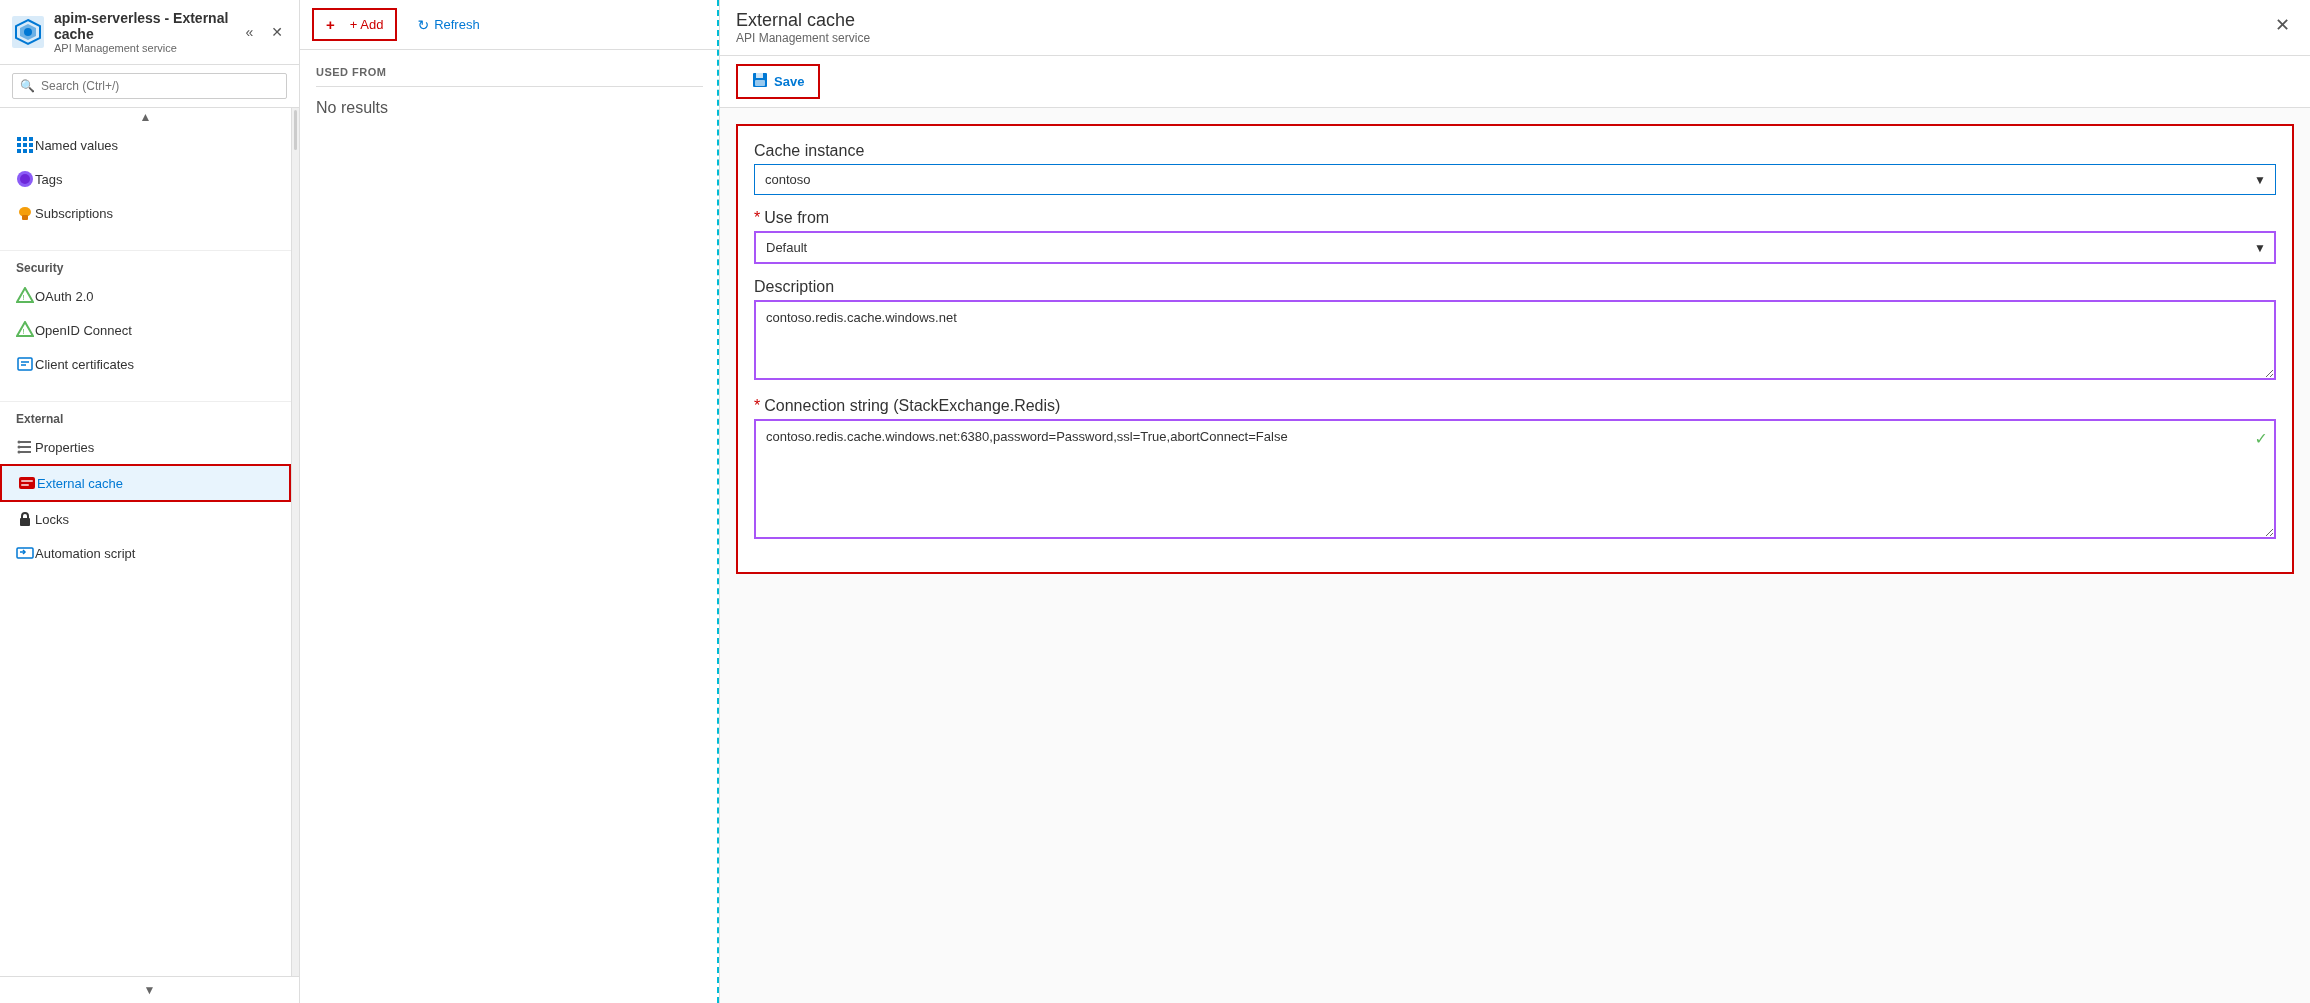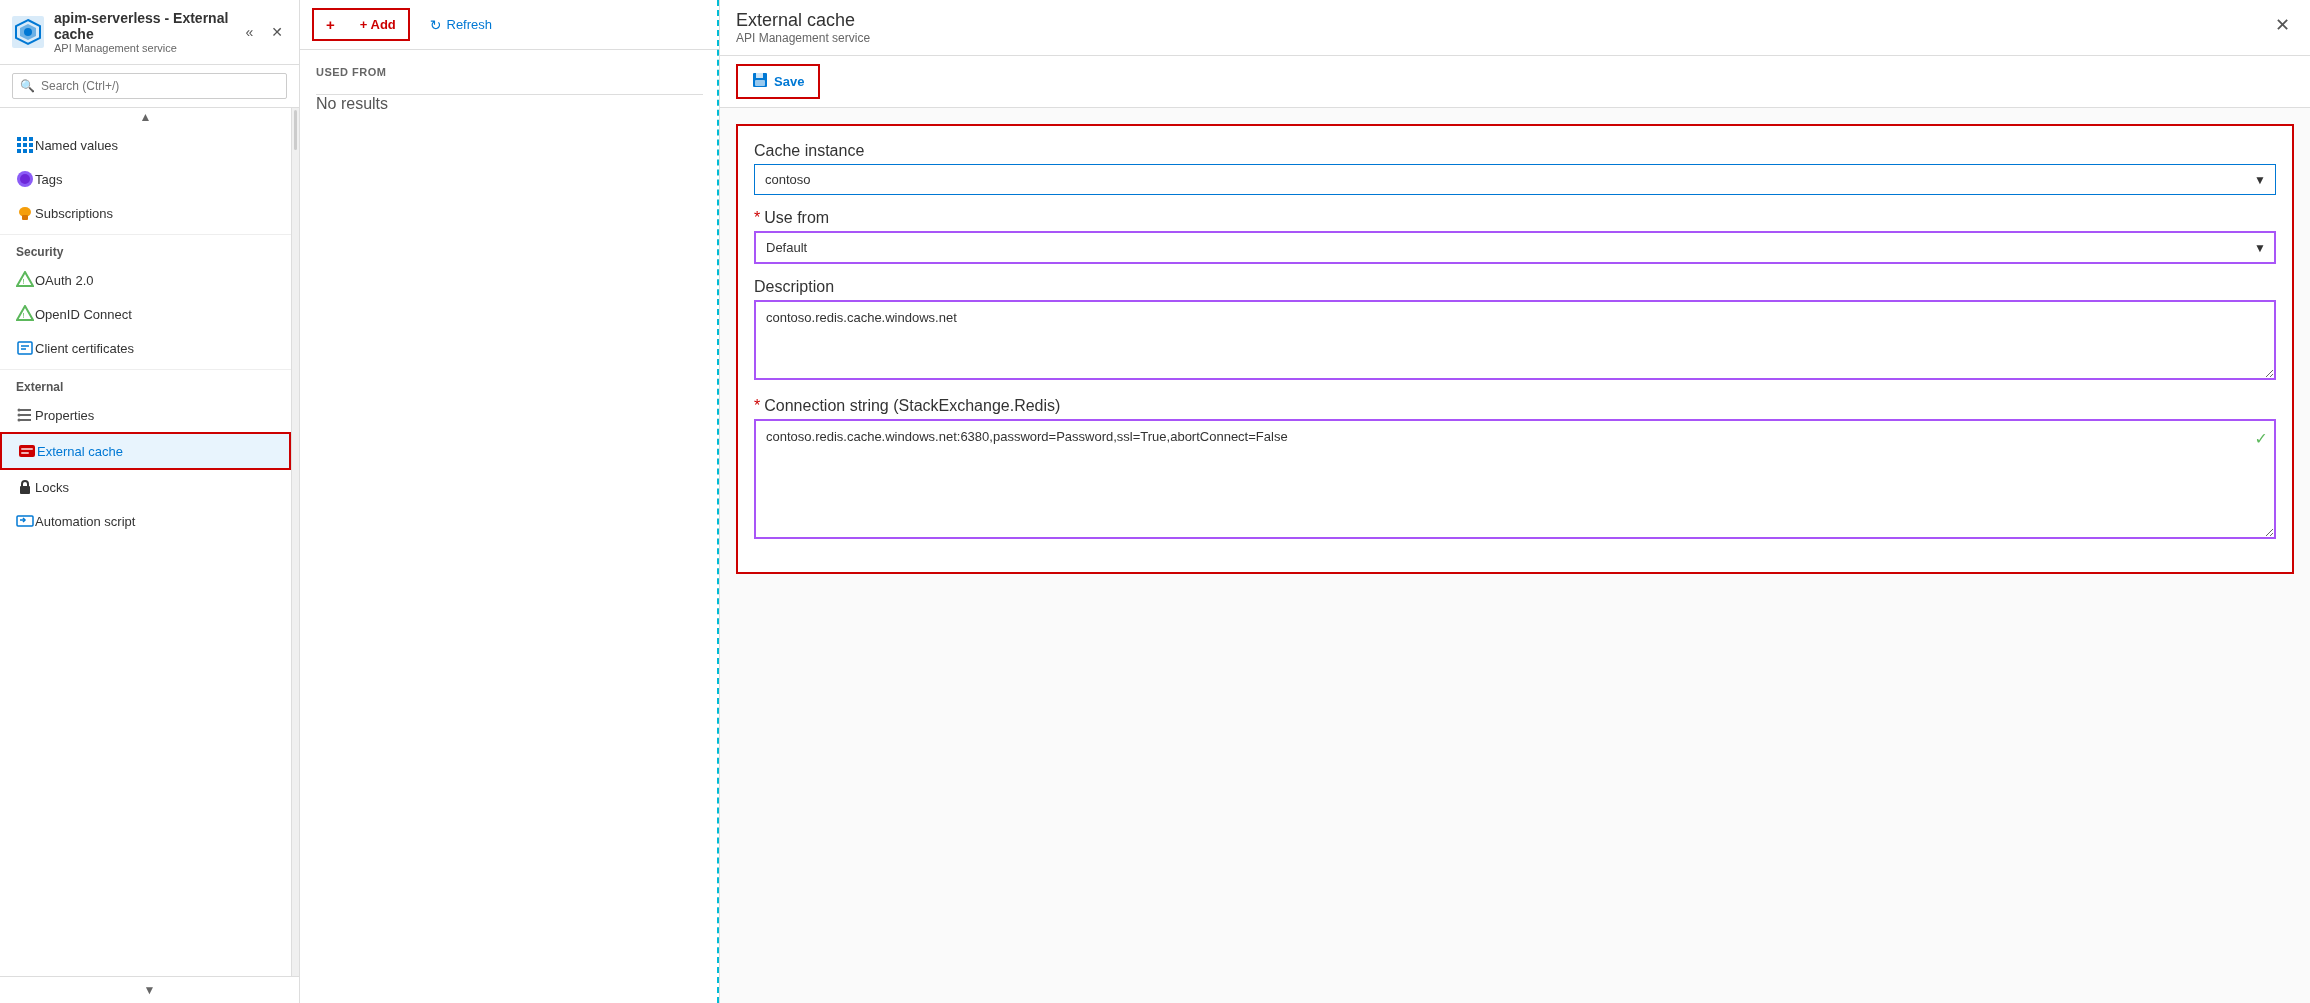--- a/index.html
+++ b/index.html
@@ -84,21 +84,21 @@
       font-size: 13px;
     }
     .nav-item.active { background: #e3f2fd; }
     .nav-item.active .nav-label { color: #0078d4; }
     .nav-section-label {
       padding: 10px 16px 4px;
       font-size: 12px;
       font-weight: 600;
       color: #555;
       border-top: 1px solid #eee;
-      margin-top: 4px;
+      margin-top: 20px;
     }
     .nav-icon {
       width: 18px;
       height: 18px;
       display: flex;
       align-items: center;
       justify-content: center;
       font-size: 14px;
       flex-shrink: 0;
     }
@@ -157,23 +157,23 @@
     .content-area {
       flex: 1;
       padding: 16px;
       overflow-y: auto;
     }
     .used-from-label {
       font-size: 11px;
       font-weight: 600;
       color: #666;
       letter-spacing: 0.5px;
-      padding-bottom: 16px;
+      padding-bottom: 8px;
       border-bottom: 1px solid #ddd;
-      margin-bottom: 0;
+      margin-bottom: 12px;
     }
     .no-results {
       color: #555;
       font-size: 16px;
     }
 
     
     .right-panel {
       flex: 1;
       background: #fafafa;
@@ -469,21 +469,21 @@
 
   <div class="scroll-arrows">
     <button class="scroll-arrow-btn">▼</button>
   </div>
 </div>
 
 <div class="middle-panel" style="position:relative;">
   <div class="toolbar">
     <button class="toolbar-btn add-btn">
       <span style="font-weight:bold;font-size:15px;">+</span>
-      <span style="margin-left:20px;font-weight:bold;">+ Add</span>
+      <span style="margin-left:10px;">+ Add</span>
     </button>
     <button class="toolbar-btn refresh-btn">
       <span style="font-size:14px;">↻</span>
       <span>Refresh</span>
     </button>
   </div>
   <div class="content-area">
     <div class="used-from-label">USED FROM</div>
     <div class="no-results">No results</div>
   </div>

